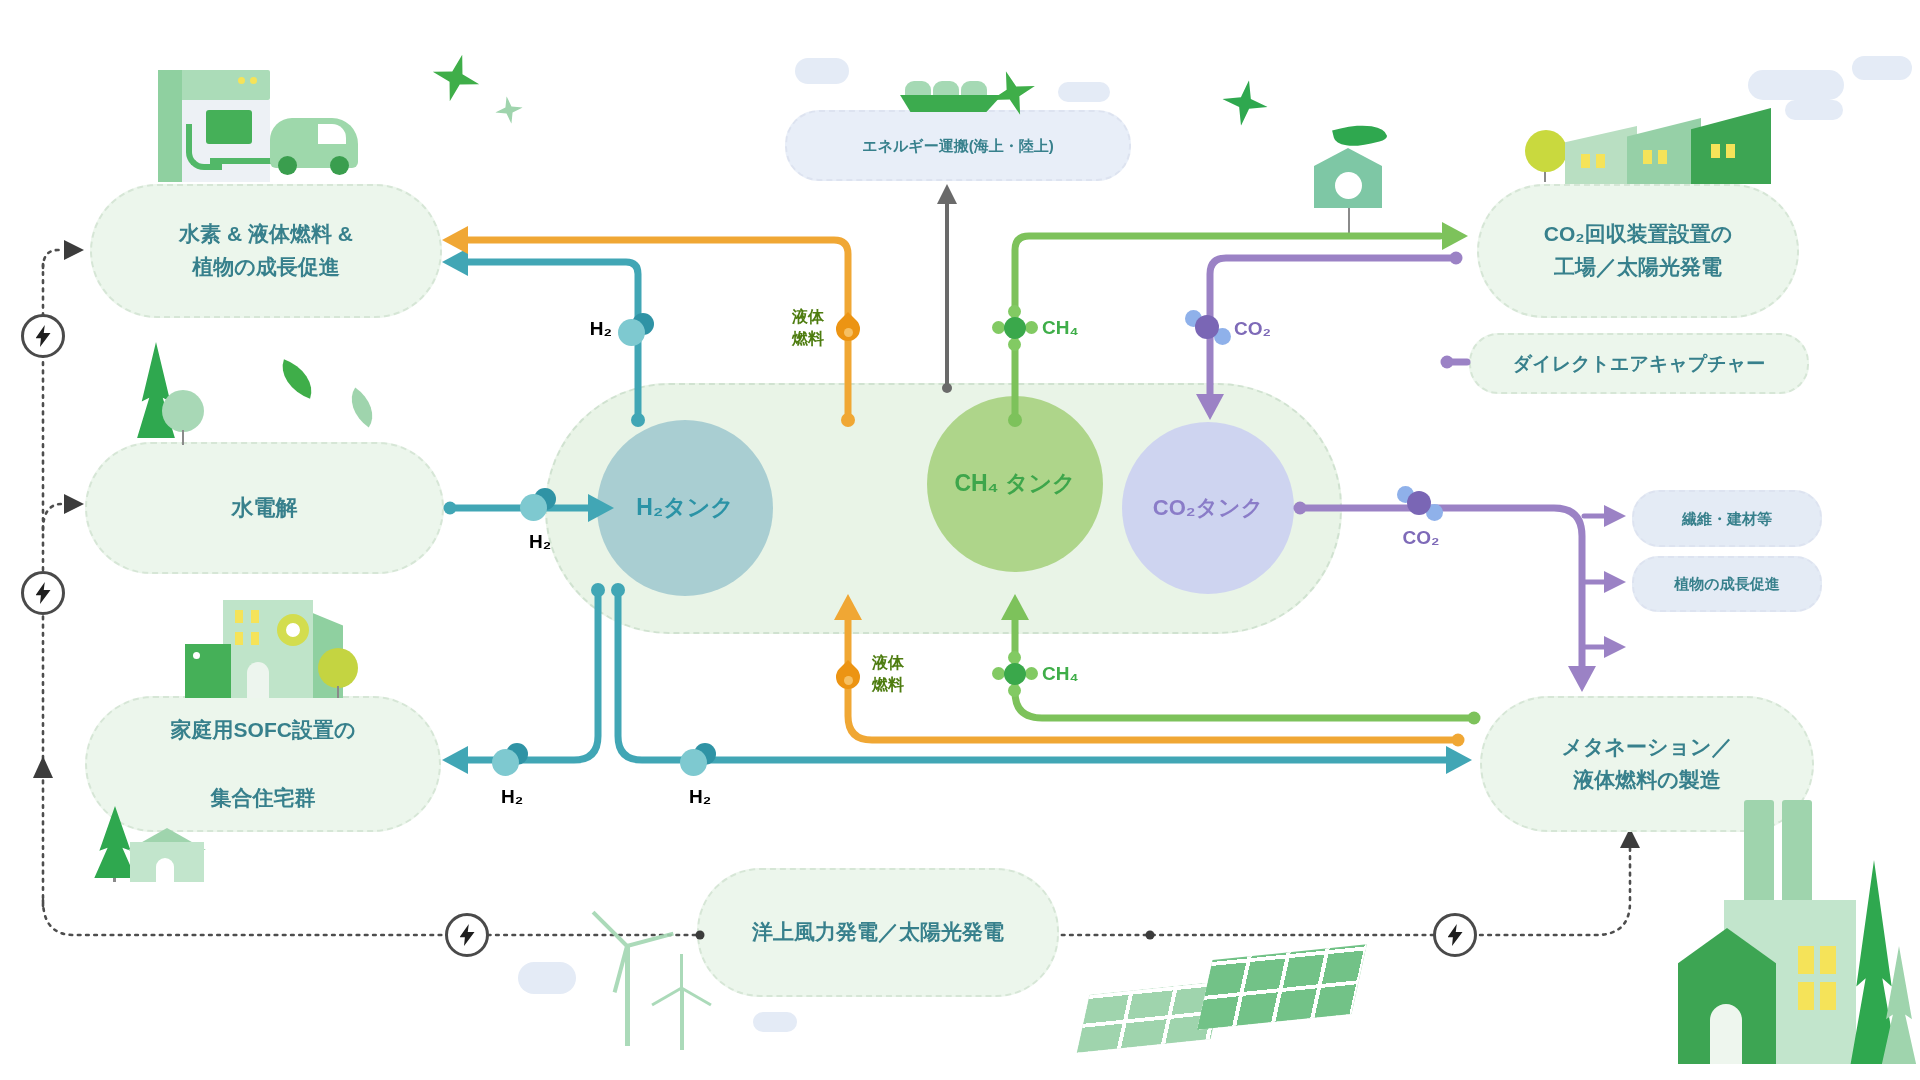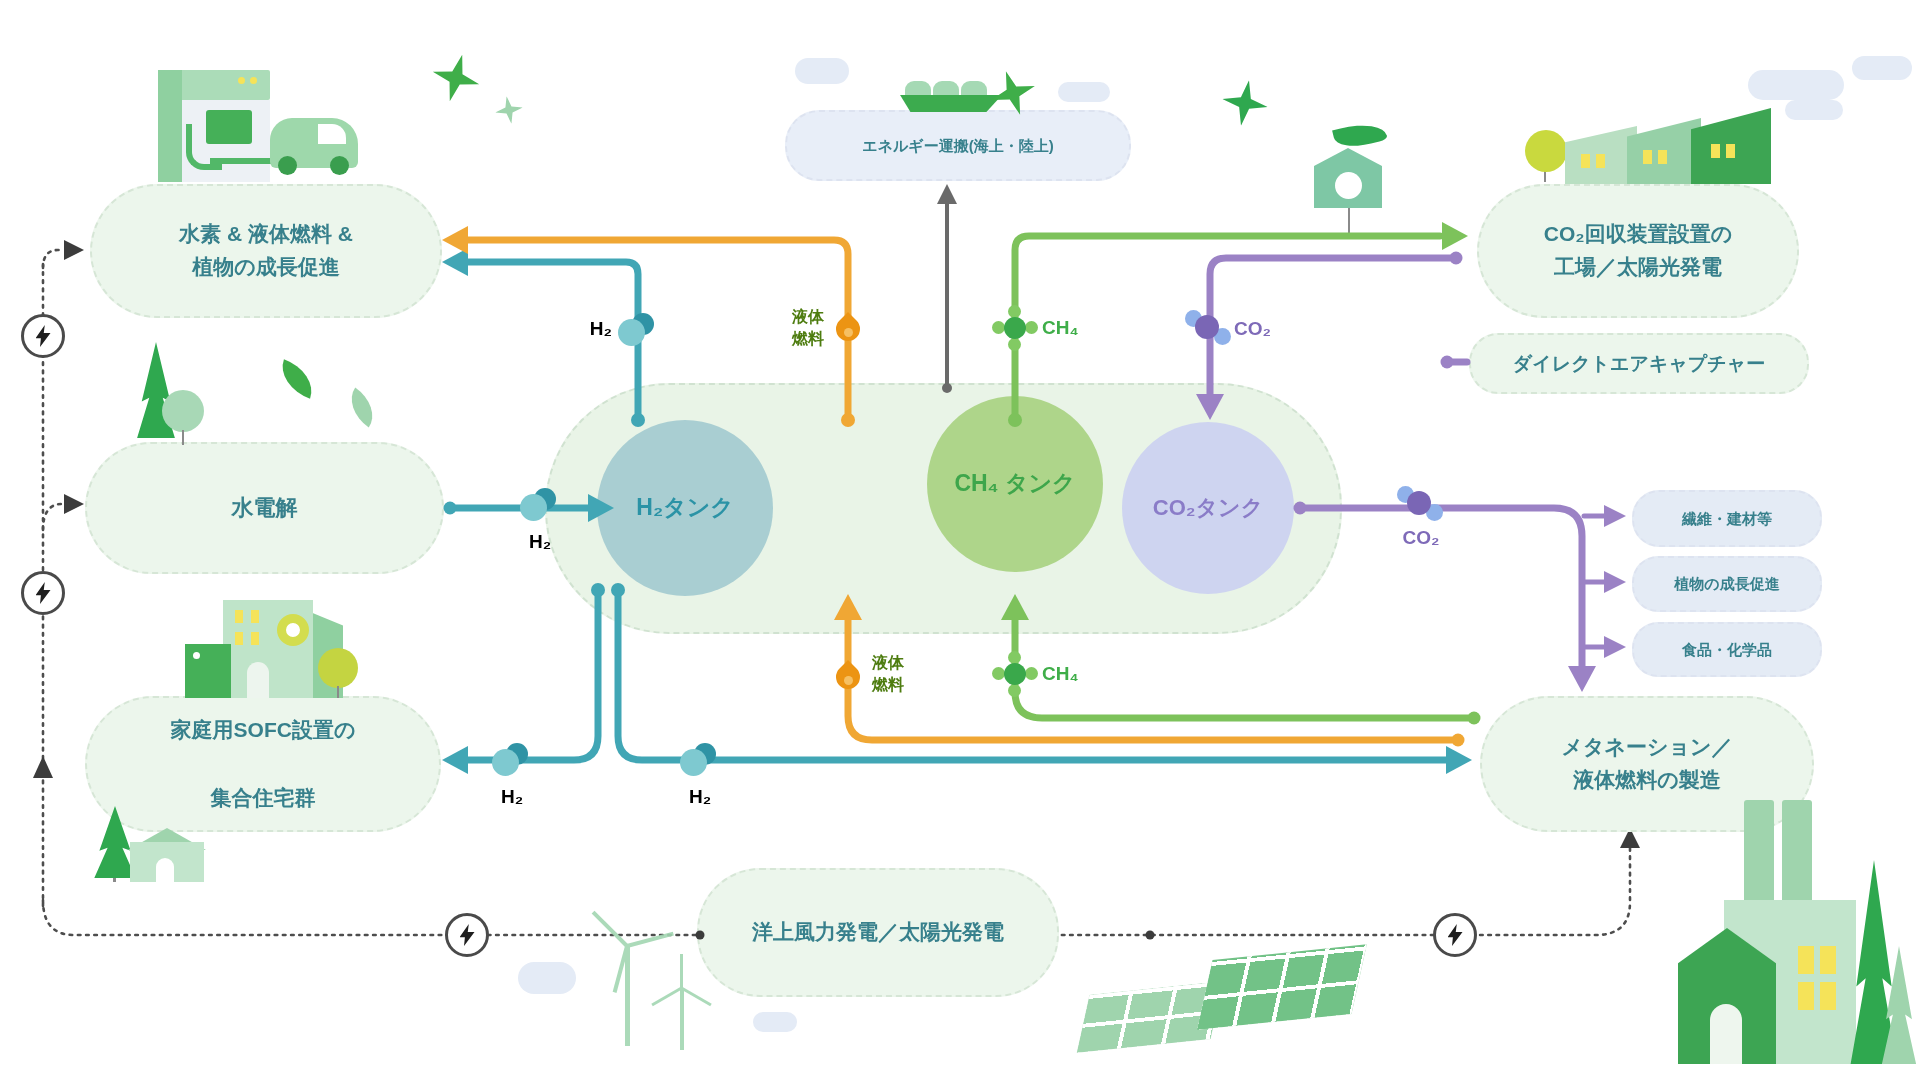--- a/index.html
+++ b/index.html
@@ -60,23 +60,20 @@
   <div class="pill" style="left:1469px;top:333px;width:336px;height:57px;font-size:19px;border-radius:29px;">
     <span>ダイレクトエアキャプチャー</span>
   </div>
 
   <div class="pill blue" style="left:1632px;top:556px;width:186px;height:52px;font-size:15px;border-radius:26px;background:#e4ebf5;">
     <span>植物の成長促進</span>
   </div>
   <div class="pill blue" style="left:1632px;top:490px;width:186px;height:53px;font-size:15px;border-radius:27px;background:#e4ebf5;">
     <span>繊維・建材等</span>
   </div>
-  <div class="pill blue" style="left:1632px;top:622px;width:186px;height:51px;font-size:15px;border-radius:26px;background:#e4ebf5;">
-    <span>食品・化学品</span>
-  </div>
 
   <div class="pill" style="left:1480px;top:696px;width:330px;height:132px;font-size:21px;">
     <span>メタネーション／</span>
     <span>液体燃料の製造</span>
   </div>
 
   <div class="pill" style="left:697px;top:868px;width:358px;height:125px;font-size:21px;border-radius:63px;">
     <span>洋上風力発電／太陽光発電</span>
   </div>
 

